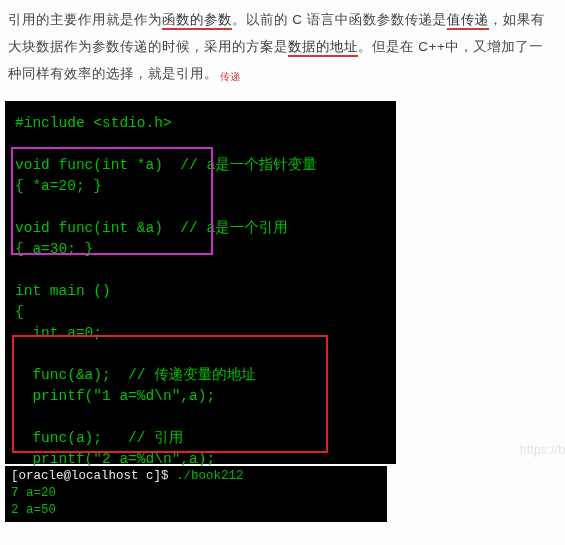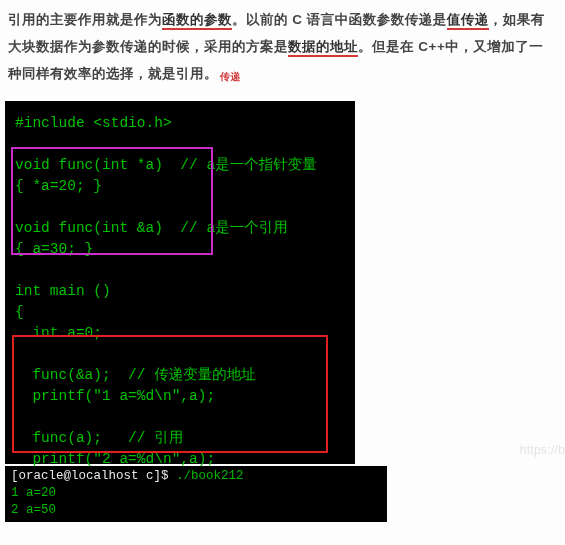--- a/index.html
+++ b/index.html
@@ -9,37 +9,36 @@
       font-family: "Microsoft YaHei", Arial, sans-serif;
       background: #fdfdfd;
       overflow: hidden;
     }
     .paragraph {
       padding: 6px 10px 8px 8px;
       font-size: 13.5px;
       line-height: 2;
       color: #444;
       letter-spacing: 0.5px;
-      font-weight: bold;
     }
     .underline-red {
       color: #333;
       position: relative;
       padding-bottom: 1px;
       border-bottom: 2px solid #d23838;
     }
     .small-red {
       color: #d23838;
       font-size: 10px;
       vertical-align: bottom;
       margin-left: 2px;
     }
     .code-area {
       margin: 6px 0 0 5px;
-      width: 350px;
+      width: 391px;
       height: 363px;
       background: #000;
       position: relative;
       font-family: "Courier New", monospace;
       color: #00c200;
       font-size: 14.5px;
       line-height: 1.45;
       padding: 12px 10px 8px 10px;
       white-space: pre;
     }
@@ -104,14 +103,14 @@
 <span></span>
 <span>  func(&amp;a);  // 传递变量的地址</span>
 <span>  printf("1 a=%d\n",a);</span>
 <span></span>
 <span>  func(a);   // 引用</span>
 <span>  printf("2 a=%d\n",a);</span><div class="box-magenta"></div><div class="box-red"></div></div>
   <div class="watermark">https://blog.csdn.net/weixin_43435675</div>
 </div>
 
 <div class="terminal"><span class="prompt-white">[oracle@localhost c]$ </span><span>./book212</span>
-<span>1 a=20</span>
+<span>7 a=20</span>
 <span>2 a=50</span></div>
 
 </body></html>

